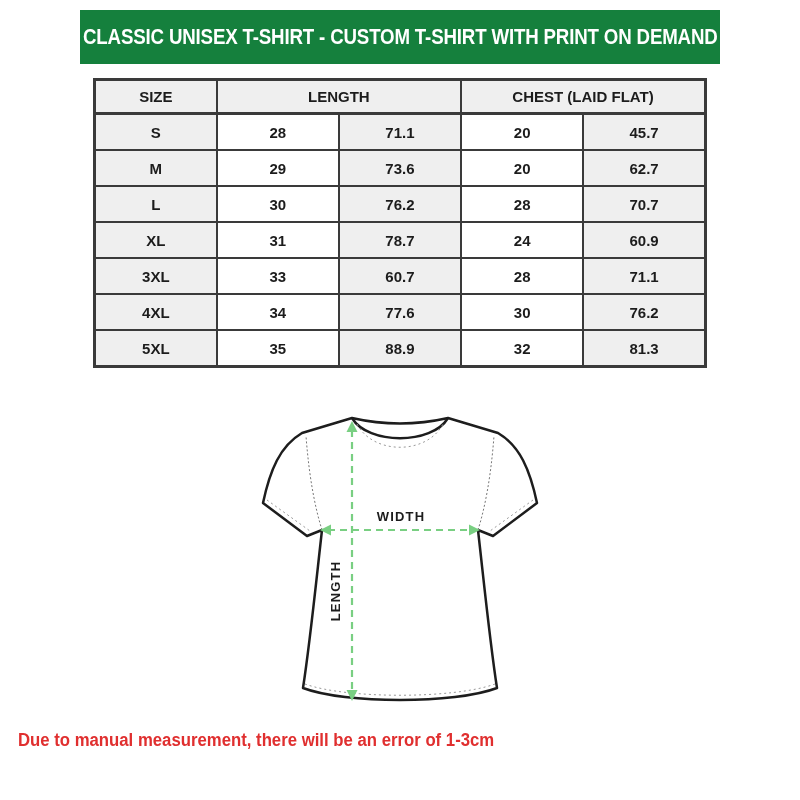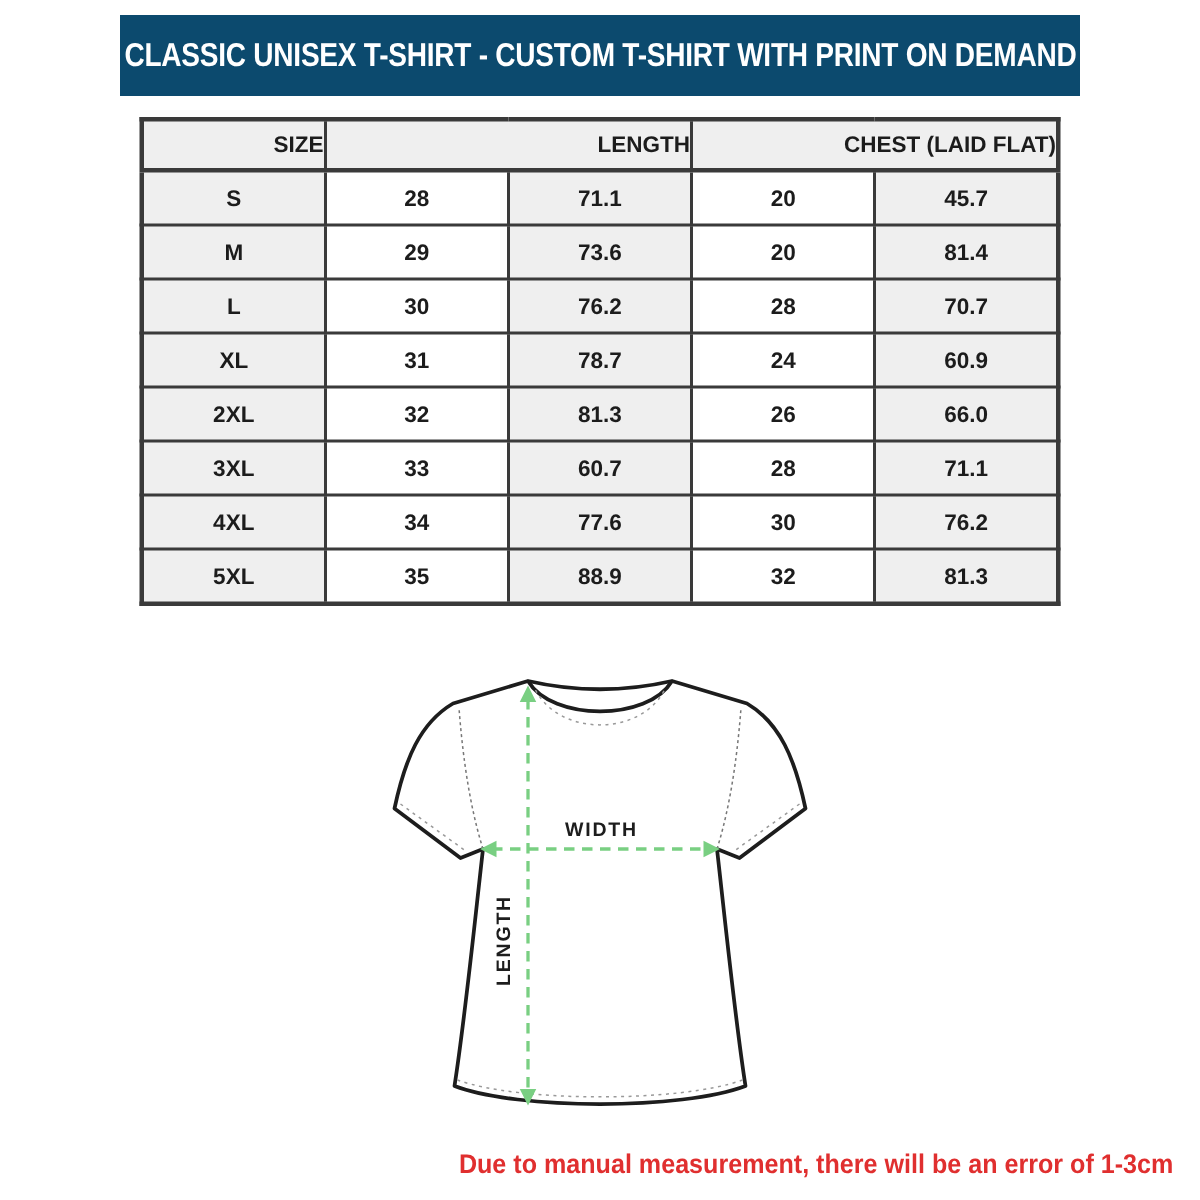--- a/index.html
+++ b/index.html
@@ -19,46 +19,46 @@
   }
   
   table.size-table{
     width:614px;margin:14px auto 0;border-collapse:collapse;
     border:3px solid #3a3a3a;table-layout:fixed;
   }
   .size-table th,.size-table td{
     border:2px solid #3a3a3a;text-align:center;vertical-align:middle;
     font-weight:bold;color:#1c1c1c;padding:0;
   }
-  .size-table thead th{height:31px;font-size:15px;border-bottom:3px solid #3a3a3a;background:#efefef;text-align:right;}
+  .size-table thead th{height:31px;font-size:15px;border-bottom:3px solid #3a3a3a;background:#efefef;}
   .size-table tbody td{height:34px;font-size:15px;}
   .size-table td.col-shaded{background:#efefef;}
   .size-table td.col-plain{background:#ffffff;}
   
   .diagram-wrap{width:340px;margin:30px auto 0;text-align:right;}
   svg{display:block;}
   .svg-label{
     font-family:"Liberation Sans","DejaVu Sans",sans-serif;
     font-weight:bold;font-size:13px;letter-spacing:1.2px;fill:#1d1d1d;
   }
   
   .footer-note{
-    margin-top:16px;text-align:right;
+    margin-top:16px;text-align:left;
   }
   .footer-note span{
     display:inline-block;font-weight:bold;font-size:18px;white-space:nowrap;
     transform:scaleX(0.93);transform-origin:center;
   }
 </style>
 </head>
 <body>
 
 <div class="page">
 
-  <div class="banner" style="background-color: #0c4a6e;">
+  <div class="banner" style="background-color: #15803d;">
     <div class="banner-title" style="color: rgb(255, 255, 255);">CLASSIC UNISEX T-SHIRT - CUSTOM T-SHIRT WITH PRINT ON DEMAND</div>
   </div>
 
   <table class="size-table">
     <thead>
       <tr>
         <th>SIZE</th>
         <th colspan="2">LENGTH</th>
         <th colspan="2">CHEST (LAID FLAT)</th>
       </tr>
@@ -69,42 +69,35 @@
         <td class="col-plain">28</td>
         <td class="col-shaded">71.1</td>
         <td class="col-plain">20</td>
         <td class="col-shaded">45.7</td>
       </tr>
       <tr>
         <td class="col-shaded">M</td>
         <td class="col-plain">29</td>
         <td class="col-shaded">73.6</td>
         <td class="col-plain">20</td>
-        <td class="col-shaded">81.4</td>
+        <td class="col-shaded">62.7</td>
       </tr>
       <tr>
         <td class="col-shaded">L</td>
         <td class="col-plain">30</td>
         <td class="col-shaded">76.2</td>
         <td class="col-plain">28</td>
         <td class="col-shaded">70.7</td>
       </tr>
       <tr>
         <td class="col-shaded">XL</td>
         <td class="col-plain">31</td>
         <td class="col-shaded">78.7</td>
         <td class="col-plain">24</td>
         <td class="col-shaded">60.9</td>
-      </tr>
-      <tr>
-        <td class="col-shaded">2XL</td>
-        <td class="col-plain">32</td>
-        <td class="col-shaded">81.3</td>
-        <td class="col-plain">26</td>
-        <td class="col-shaded">66.0</td>
       </tr>
       <tr>
         <td class="col-shaded">3XL</td>
         <td class="col-plain">33</td>
         <td class="col-shaded">60.7</td>
         <td class="col-plain">28</td>
         <td class="col-shaded">71.1</td>
       </tr>
       <tr>
         <td class="col-shaded">4XL</td>

